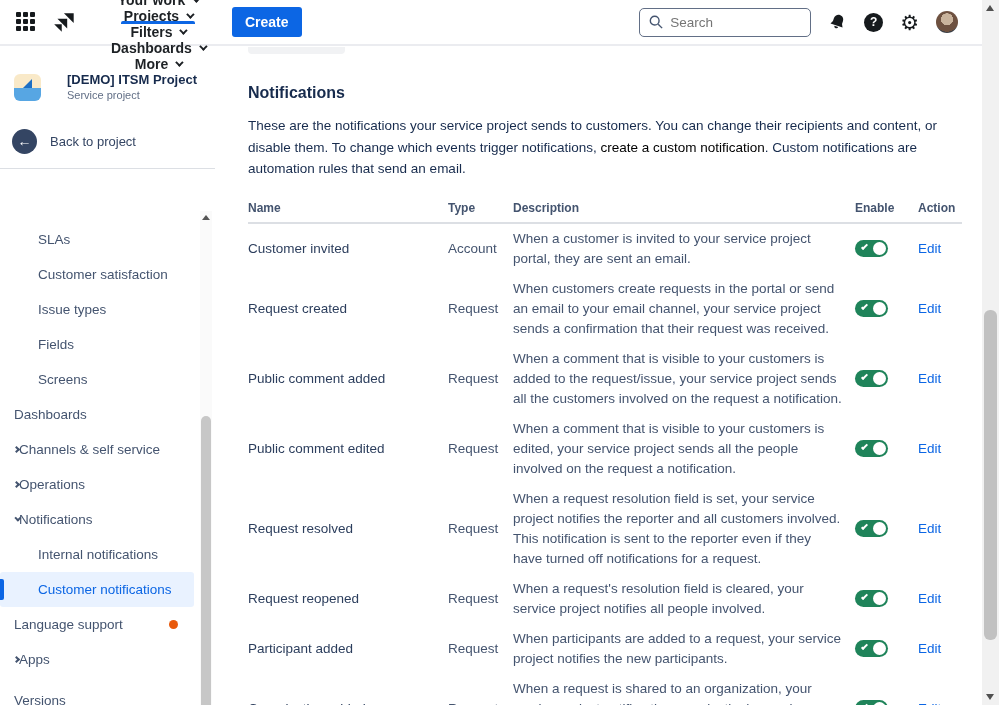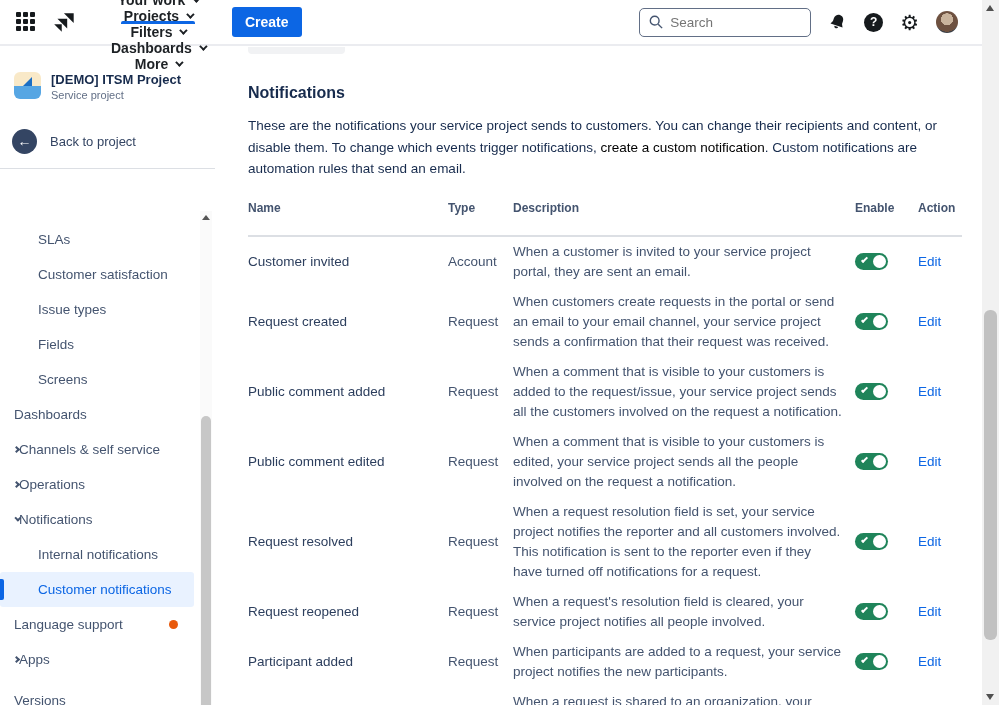--- a/index.html
+++ b/index.html
@@ -31,21 +31,21 @@
     font-family:"Liberation Sans",sans-serif; color:#172B4D; background:transparent; }
   .icon-btn { display:flex; align-items:center; justify-content:center; cursor:pointer; }
   .help-circle { width:19px; height:19px; border-radius:50%; background:#161A1D; color:#fff;
     font-size:12px; font-weight:700; display:flex; align-items:center; justify-content:center; }
   .gear-glyph { font-size:21px; color:#161A1D; line-height:1; }
   .avatar { width:22px; height:22px; border-radius:50%;
     background:radial-gradient(circle at 50% 38%, #c9b39c 0 34%, #6e5140 35% 70%, #3c3f45 71%); }
 
   
   .sidebar { position:absolute; top:46px; left:0; width:215px; height:659px; background:#fff; }
-  .proj { display:flex; align-items:flex-start; gap:10px; padding:26px 0 0 14px; }
+  .proj { display:flex; align-items:flex-end; gap:26px; padding:26px 0 0 14px; }
   .proj-avatar { width:27px; height:27px; border-radius:6px; position:relative; overflow:hidden;
     background:linear-gradient(#f9e9c8 0 52%, #57a6e3 52% 100%); flex:0 0 auto; }
   .proj-avatar::before { content:""; position:absolute; left:9px; top:5px;
     border-left:9px solid transparent; border-bottom:9px solid #1c6fc4; }
   .proj-name { font-size:13px; font-weight:700; color:#172B4D; }
   .proj-type { font-size:11px; color:#626F86; margin-top:2px; }
   .back-row { display:flex; align-items:center; gap:13px; padding:0 0 0 12px; margin-top:24px;
     height:32px; cursor:pointer; }
   .back-circle { width:25px; height:25px; border-radius:50%; background:#344563; color:#fff;
     display:flex; align-items:center; justify-content:center; font-size:14px; }
@@ -84,21 +84,21 @@
 
   
   .main { position:absolute; top:46px; left:248px; width:714px; height:659px; overflow:hidden; }
   .clipped-chip { width:97px; height:7px; border-radius:0 0 4px 4px; background:#F1F2F4; margin-top:1px; }
   .page-title { font-size:16px; font-weight:700; color:#172B4D; margin-top:30px; }
   .intro { font-size:13.5px; line-height:1.6; color:#172B4D; max-width:700px; margin-top:13px; }
   .intro a { color:#000000; text-decoration:none; cursor:pointer; }
 
   .table { margin-top:21px; }
   .thead, .trow { display:grid; grid-template-columns:200px 65px 342px 53px 54px; align-items:center; }
-  .thead { font-size:12px; font-weight:700; color:#44546F; padding-bottom:20px; border-bottom:2px solid #DCDFE4; }
+  .thead { font-size:12px; font-weight:700; color:#44546F; padding-bottom:7px; border-bottom:2px solid #DCDFE4; }
   .trow { padding:5px 0; font-size:13.5px; }
   .cell-name { color:#2c3e5d; }
   .cell-type { color:#44546F; }
   .cell-desc { color:#44546F; line-height:20px; padding-right:12px; }
   .toggle { position:relative; width:33px; height:17px; border-radius:9px; background:#1F845A; cursor:pointer; }
   .toggle .knob { position:absolute; right:2px; top:2px; width:13px; height:13px; border-radius:50%; background:#fff; }
   .toggle .check { position:absolute; left:6px; top:5px; width:7px; height:3px;
     border-left:2px solid #fff; border-bottom:2px solid #fff; transform:rotate(-45deg); }
   .edit-link { color:#0C66E4; font-weight:400; cursor:pointer; text-decoration:none; padding-left:10px; }
 </style>

